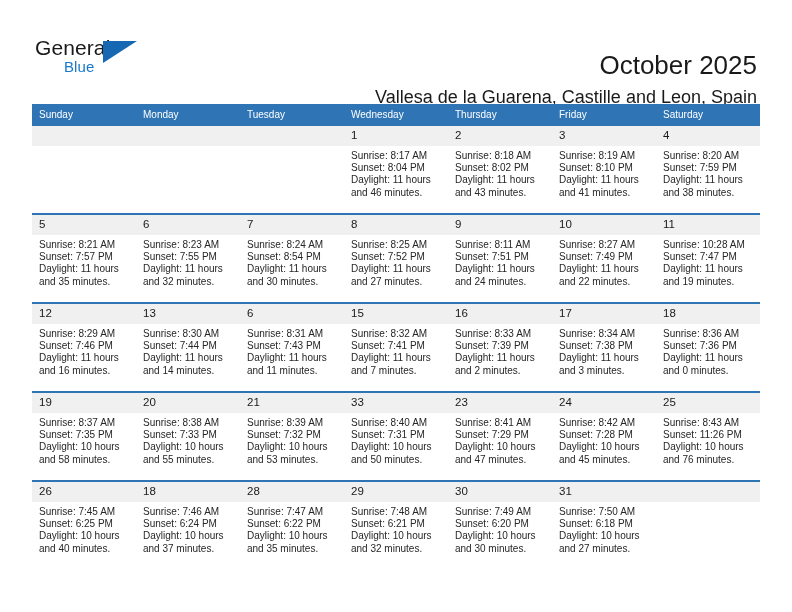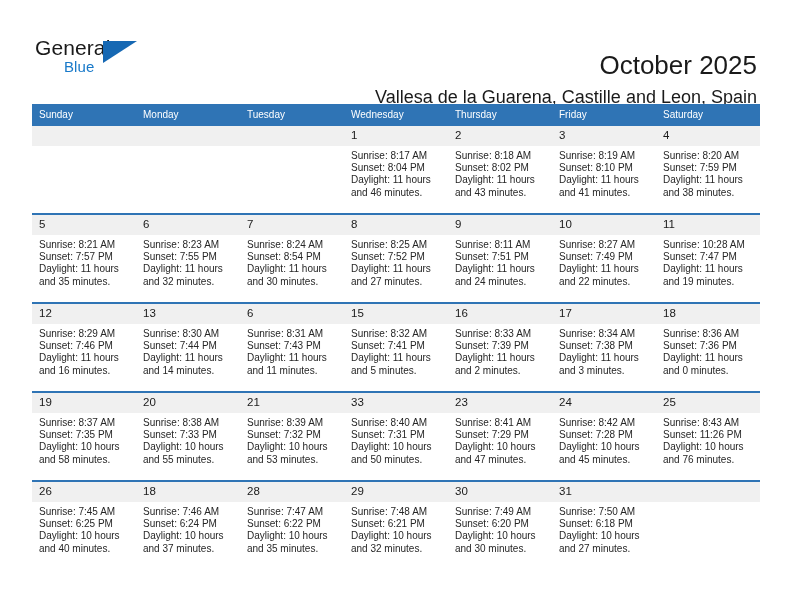--- a/index.html
+++ b/index.html
@@ -325,21 +325,21 @@
               <div>Daylight: 11 hours</div>
               <div>and 11 minutes.</div>
             </div>
           </td>
           <td>
             <div class="daynum">15</div>
             <div class="cell-body">
               <div>Sunrise: 8:32 AM</div>
               <div>Sunset: 7:41 PM</div>
               <div>Daylight: 11 hours</div>
-              <div>and 5 minutes.</div>
+              <div>and 7 minutes.</div>
             </div>
           </td>
           <td>
             <div class="daynum">16</div>
             <div class="cell-body">
               <div>Sunrise: 8:33 AM</div>
               <div>Sunset: 7:39 PM</div>
               <div>Daylight: 11 hours</div>
               <div>and 2 minutes.</div>
             </div>

